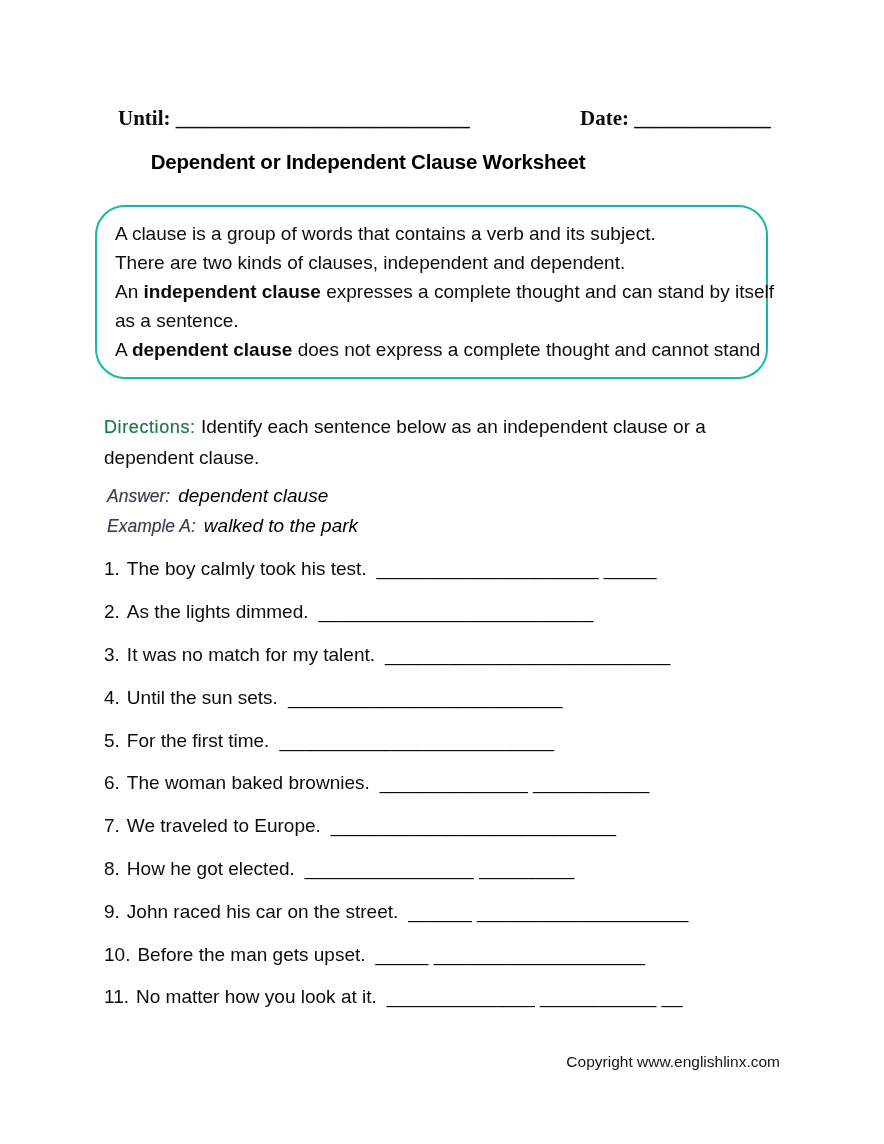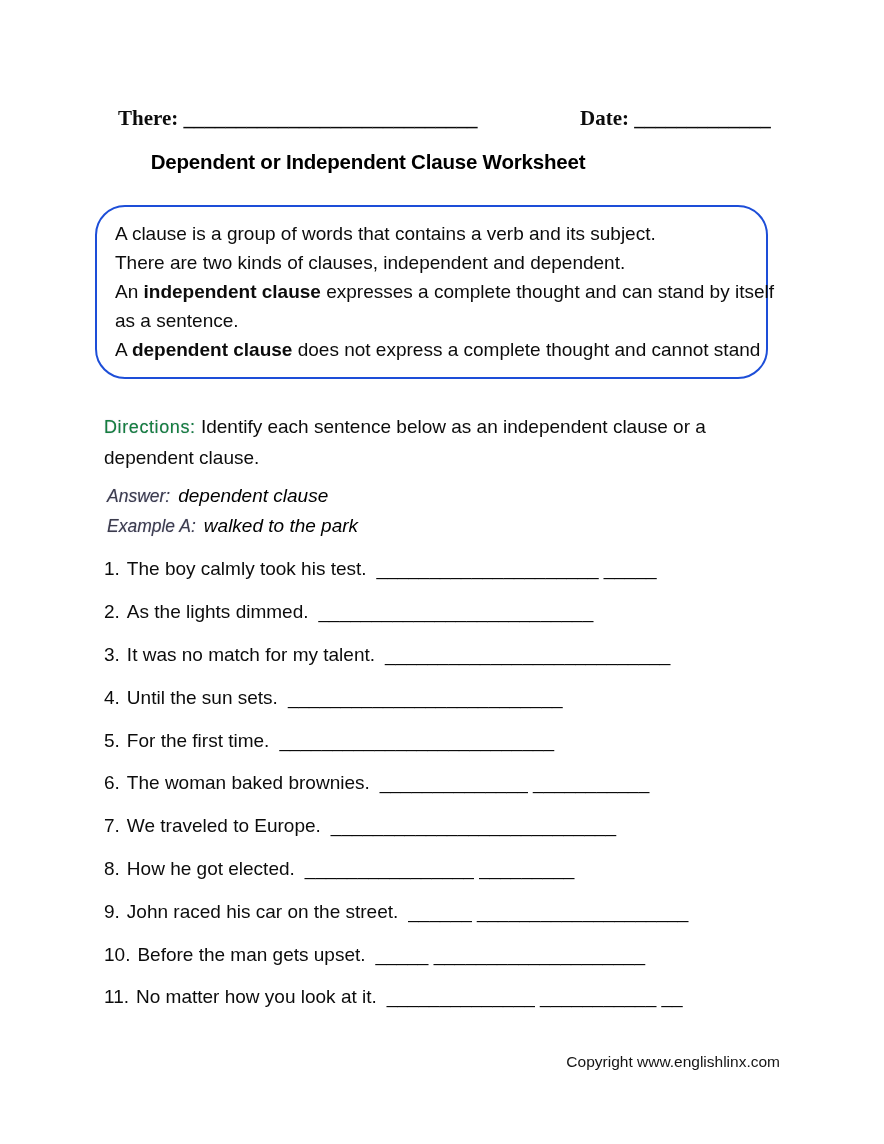--- a/index.html
+++ b/index.html
@@ -23,21 +23,21 @@
   .page-title {
     position: absolute; top: 150px; left: 0; width: 736px;
     text-align: center; font-weight: bold; font-size: 20.5px; letter-spacing: -0.2px;
     color: #000;
   }
 
   
   .definition-box {
     position: absolute; left: 95px; top: 205px;
     width: 633px;
-    border: 2px solid #1d4ed8;
+    border: 2px solid #14b8a6;
     border-radius: 30px;
     padding: 12px 18px 13px 18px;
     font-size: 19px;
     line-height: 29px;
   }
   .definition-box p { margin: 0; white-space: nowrap; }
   .def-italic { }
   .def-bold { font-weight: bold; }
 
   
@@ -73,21 +73,21 @@
     position: absolute; top: 1053px; right: 104px;
     font-size: 15.5px; color: #141414;
   }
 </style>
 </head>
 <body>
 
 <div class="page">
 
   <div class="header-row">
-    <div class="name-field"><span>There:</span> <span class="rule">____________________________</span></div>
+    <div class="name-field"><span>Until:</span> <span class="rule">____________________________</span></div>
     <div class="date-field"><span>Date:</span> <span class="rule">_____________</span></div>
   </div>
 
   <div class="page-title">Dependent or Independent Clause Worksheet</div>
 
   <div class="definition-box">
     <p><span>A clause is a group of words that contains a verb and its subject.</span></p>
     <p><span>There are two kinds of clauses, </span><span class="def-italic">independent</span><span> and </span><span class="def-italic">dependent</span><span>.</span></p>
     <p><span>An </span><span class="def-bold">independent clause</span><span> expresses a complete thought and can stand by itself</span></p>
     <p><span>as a sentence.</span></p>

